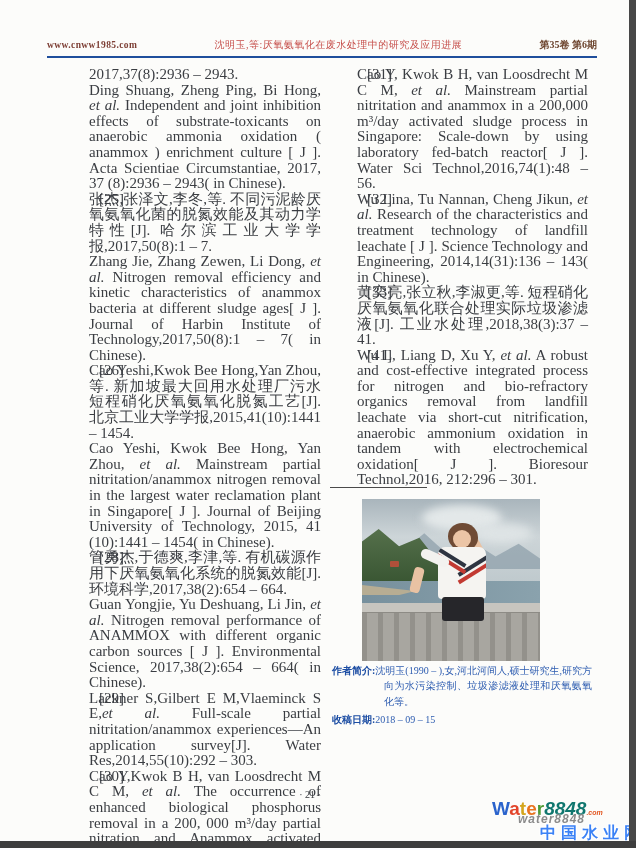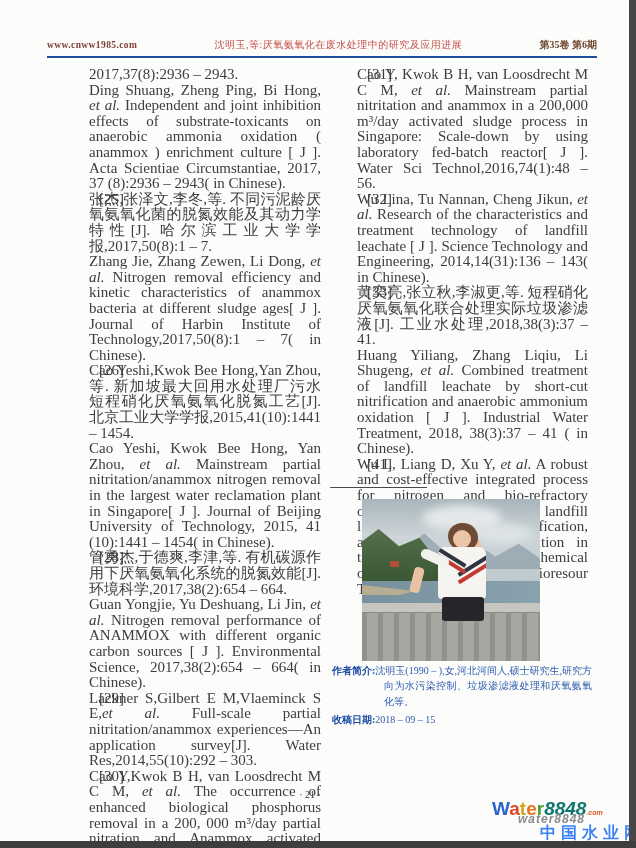--- a/index.html
+++ b/index.html
@@ -127,21 +127,20 @@
         <span class="ref-num">[31]</span>
         <p>Cao Y, Kwok B H, van Loosdrecht M C M, <i>et al.</i> Mainstream partial nitritation and anammox in a 200,000 m³/day activated sludge process in Singapore: Scale-down by using laboratory fed-batch reactor[ J ]. Water Sci Technol,2016,74(1):48 – 56.</p>
       </div>
       <div class="ref">
         <span class="ref-num">[32]</span>
         <p>Wu Lina, Tu Nannan, Cheng Jikun, <i>et al.</i> Research of the characteristics and treatment technology of landfill leachate [ J ]. Science Technology and Engineering, 2014,14(31):136 – 143( in Chinese).</p>
       </div>
       <div class="ref">
         <span class="ref-num">[33]</span>
         <p>黄奕亮,张立秋,李淑更,等. 短程硝化厌氧氨氧化联合处理实际垃圾渗滤液[J]. 工业水处理,2018,38(3):37 – 41.</p>
-        <p>Huang Yiliang, Zhang Liqiu, Li Shugeng, <i>et al.</i> Combined treatment of landfill leachate by short-cut nitrification and anaerobic ammonium oxidation [ J ]. Industrial Water Treatment, 2018, 38(3):37 – 41 ( in Chinese).</p>
       </div>
       <div class="ref">
         <span class="ref-num">[41]</span>
         <p>Wu L, Liang D, Xu Y, <i>et al.</i> A robust and cost-effective integrated process for nitrogen and bio-refractory organics removal from landfill leachate via short-cut nitrification, anaerobic ammonium oxidation in tandem with electrochemical oxidation[ J ]. Bioresour Technol,2016, 212:296 – 301.</p>
       </div>
     </div>
 
   <div class="footnote-rule"></div>
 
   <div class="photo">

